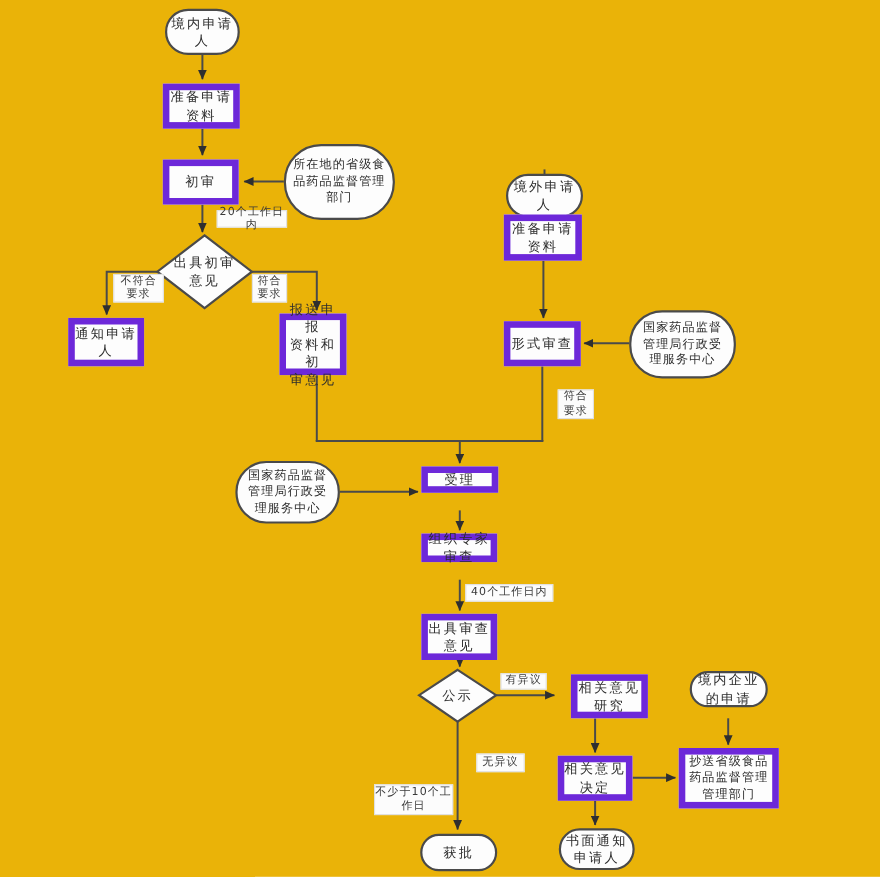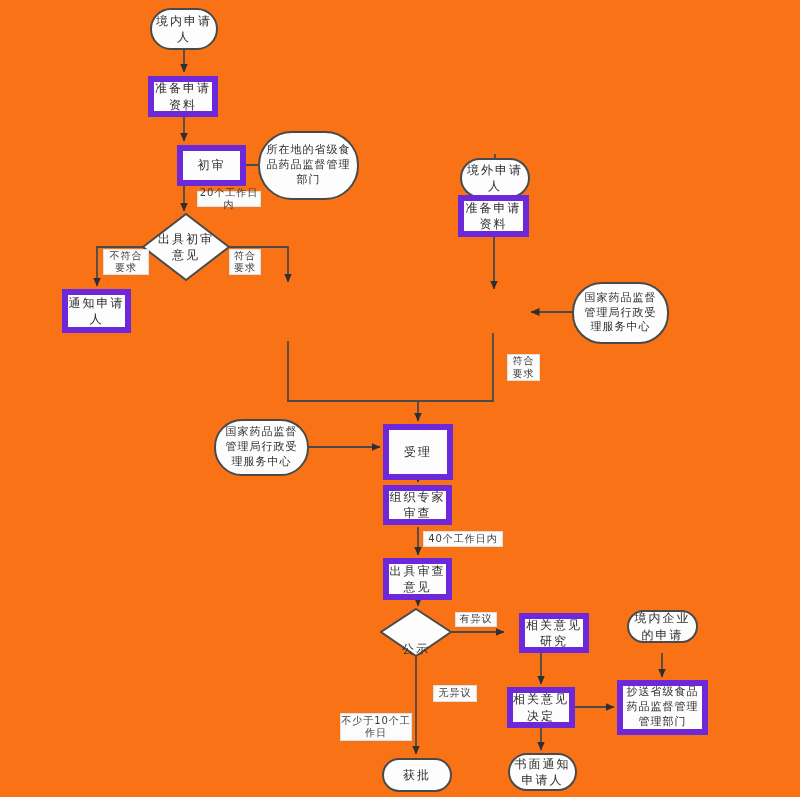--- a/index.html
+++ b/index.html
@@ -1,17 +1,17 @@
 <!DOCTYPE html>
 <html><head>
 <meta charset="utf-8">
 <style>
   html,body{margin:0;padding:0;}
   body{font-family:"DejaVu Sans", sans-serif;}
-  .canvas{position:relative;width:800px;height:797px;background:#f97316;overflow:hidden;}
+  .canvas{position:relative;width:800px;height:797px;background:#eab308;overflow:hidden;}
   svg.connectors{position:absolute;left:0;top:0;}
   .node{
     position:absolute;display:flex;align-items:center;justify-content:center;
     text-align:center;white-space:pre-line;color:#2d2d2d;font-size:12px;
     line-height:1.35;letter-spacing:2px;box-sizing:border-box;
   }
   .rect{border:6px solid #6d28d9;background:#fdfdfd;}
   .oval{border:2px solid #4a4a4a;background:#fdfdfd;}
   .diamond-text{background:transparent;border:none;}
   .edge-label{
@@ -67,70 +67,74 @@
       <polygon points="416,609 451,632 416,656 381,632" fill="#fdfdfd" stroke-width="2"></polygon>
     </g>
   </svg>
 
   <div class="node oval" style="left:150px;top:8px;width:68px;height:42px;border-radius:21px;">境内申请
 人</div>
 
   <div class="node rect" style="left:148px;top:76px;width:70px;height:41px;">准备申请
 资料</div>
 
-  <div class="node rect" style="left:148px;top:145px;width:69px;height:41px;margin-left:29px;">初审</div>
+  <div class="node rect" style="left:148px;top:145px;width:69px;height:41px;">初审</div>
 
   <div class="node oval small-text" style="left:258px;top:131px;width:101px;height:69px;border-radius:34px;">所在地的省级食
 品药品监督管理
 部门</div>
 
   <div class="edge-label" style="left:197px;top:191px;width:64px;height:16px;">20个工作日内</div>
 
   <div class="node diamond-text" style="left:146px;top:224px;width:80px;height:46px;">出具初审
 意见</div>
 
   <div class="edge-label" style="left:103px;top:249px;width:46px;height:26px;">不符合
 要求</div>
 
   <div class="edge-label" style="left:229px;top:249px;width:32px;height:26px;">符合
 要求</div>
 
   <div class="node rect" style="left:62px;top:289px;width:69px;height:44px;">通知申请
 人</div>
 
+  <div class="node rect" style="left:254px;top:285px;width:61px;height:56px;">报送申报
+资料和初
+审意见</div>
 
   <div class="node oval" style="left:460px;top:114px;width:70px;height:40px;border-radius:20px;margin-top:44px;">境外申请
 人</div>
 
   <div class="node rect" style="left:458px;top:195px;width:71px;height:42px;">准备申请
 资料</div>
 
+  <div class="node rect" style="left:458px;top:292px;width:70px;height:41px;">形式审查</div>
 
   <div class="node oval small-text" style="left:572px;top:282px;width:97px;height:62px;border-radius:30px;">国家药品监督
 管理局行政受
 理服务中心</div>
 
   <div class="edge-label" style="left:507px;top:354px;width:33px;height:27px;">符合
 要求</div>
 
   <div class="node oval small-text" style="left:214px;top:419px;width:95px;height:57px;border-radius:28px;">国家药品监督
 管理局行政受
 理服务中心</div>
 
-  <div class="node rect" style="left:383px;top:424px;width:70px;height:56px;">受理</div>
+  <div class="node rect" style="left:383px;top:424px;width:70px;height:24px;">受理</div>
 
-  <div class="node rect" style="left:383px;top:485px;width:69px;height:40px;">组织专家
+  <div class="node rect" style="left:383px;top:485px;width:69px;height:26px;">组织专家
 审查</div>
 
   <div class="edge-label" style="left:423px;top:531px;width:80px;height:16px;">40个工作日内</div>
 
   <div class="node rect" style="left:383px;top:558px;width:69px;height:42px;">出具审查
 意见</div>
 
-  <div class="node diamond-text" style="left:386px;top:620px;width:60px;height:24px;margin-top:17px;">公示</div>
+  <div class="node diamond-text" style="left:386px;top:620px;width:60px;height:24px;">公示</div>
 
   <div class="edge-label" style="left:455px;top:612px;width:42px;height:15px;">有异议</div>
 
   <div class="node rect" style="left:507px;top:613px;width:70px;height:40px;margin-left:12px;">相关意见
 研究</div>
 
   <div class="edge-label" style="left:340px;top:676px;width:72px;height:28px;margin-top:37px;">不少于10个工
 作日</div>
 
   <div class="edge-label" style="left:433px;top:685px;width:44px;height:17px;">无异议</div>

